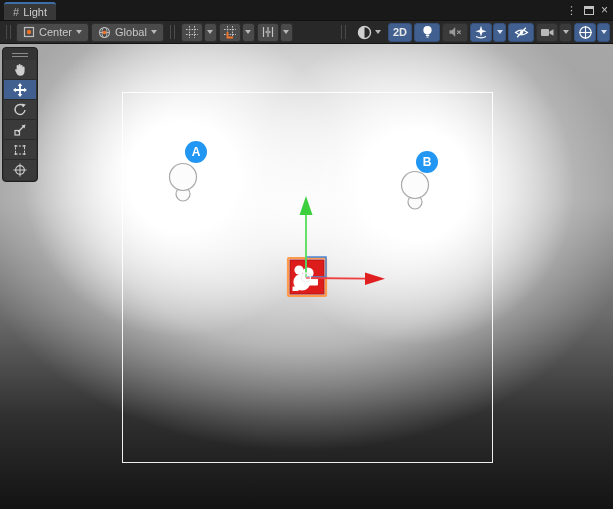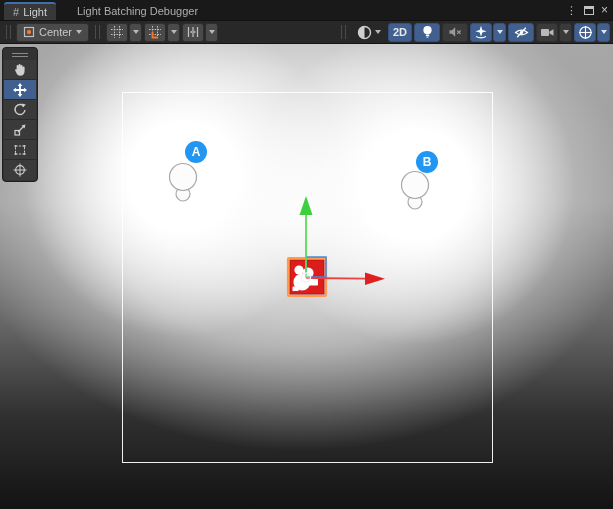--- a/index.html
+++ b/index.html
@@ -68,42 +68,49 @@
 </head>
 <body>
 
 <div class="window">
 
   <div class="tabbar">
     <div class="tab active">
       <span class="hash">#</span>
       <span>Light</span>
     </div>
-    <div class="tab inactive">
-      <span>Light Batching Debugger</span>
-    </div>
     <div class="wincontrols">
       <span class="wc menu">⋮</span>
       <span class="maxbox"></span>
       <span class="wc">×</span>
     </div>
   </div>
 
   <div class="toolbar">
     <span class="grip"></span>
 
     <div class="tbtn">
       <svg width="12" height="12" viewBox="0 0 12 12">
         <rect x="1.5" y="1.5" width="9" height="9" fill="none" stroke="#bfbfbf" stroke-width="1.2"></rect>
         <circle cx="6" cy="6" r="2.2" fill="#f4752c"></circle>
       </svg>
       <span>Center</span>
       <span class="caret"></span>
     </div>
 
+    <div class="tbtn">
+      <svg width="13" height="13" viewBox="0 0 13 13">
+        <circle cx="6.5" cy="6.5" r="5" fill="none" stroke="#bfbfbf" stroke-width="1.1"></circle>
+        <ellipse cx="6.5" cy="6.5" rx="2.4" ry="5" fill="none" stroke="#bfbfbf" stroke-width="0.9"></ellipse>
+        <line x1="1.5" y1="6.5" x2="11.5" y2="6.5" stroke="#bfbfbf" stroke-width="0.9"></line>
+        <circle cx="6.5" cy="6.5" r="1.8" fill="#f4752c"></circle>
+      </svg>
+      <span>Global</span>
+      <span class="caret"></span>
+    </div>
 
     <span class="sep"></span>
 
     <div class="group">
       <div class="tile">
         <svg width="14" height="14" viewBox="0 0 14 14">
           <g stroke="#c4c4c4" stroke-width="1" stroke-dasharray="1.6 1.2">
             <line x1="4.5" y1="1" x2="4.5" y2="13"></line>
               <line x1="9.5" y1="1" x2="9.5" y2="13"></line>
             <line x1="1" y1="4.5" x2="13" y2="4.5"></line>

